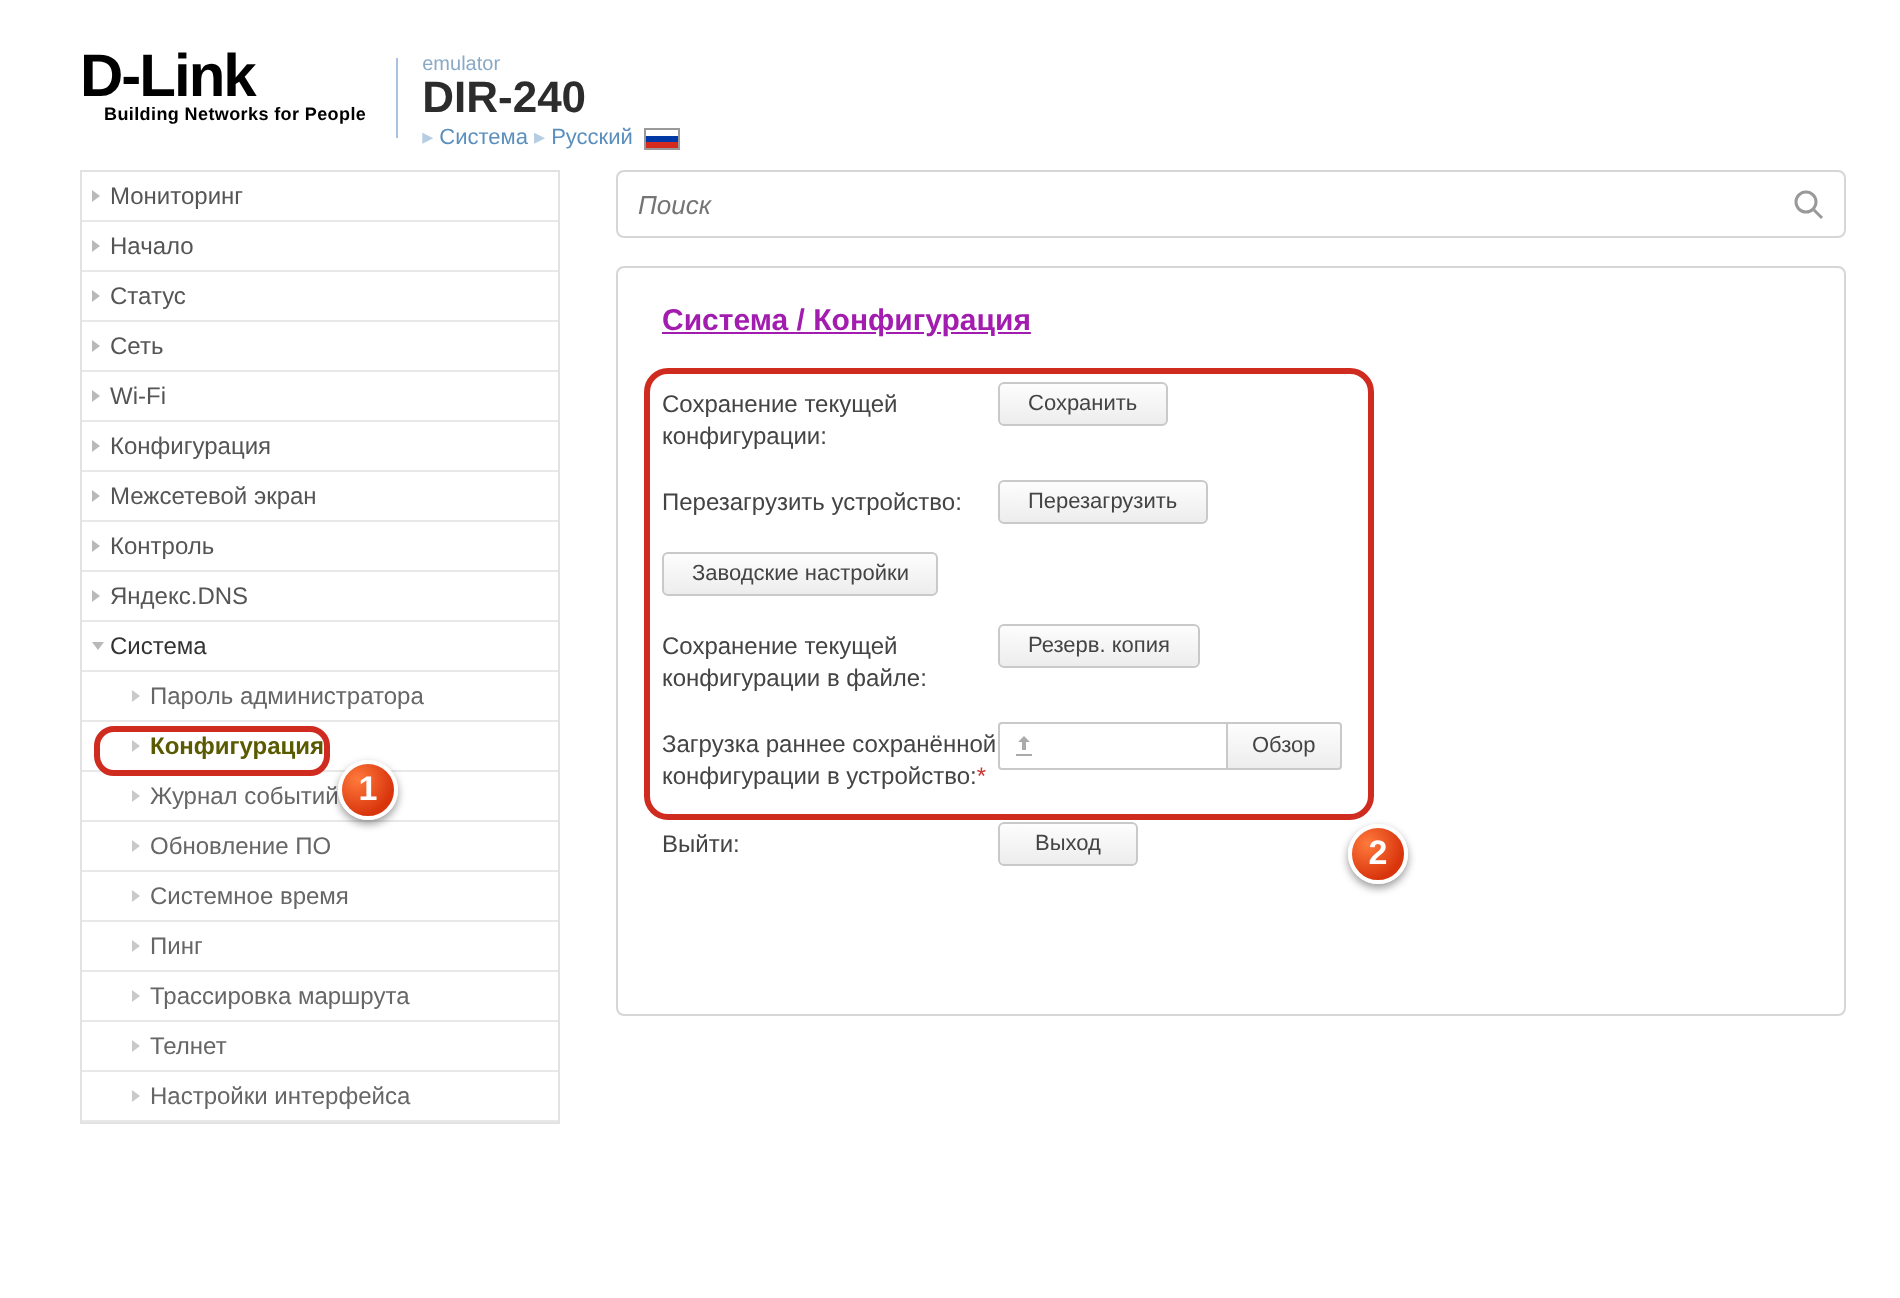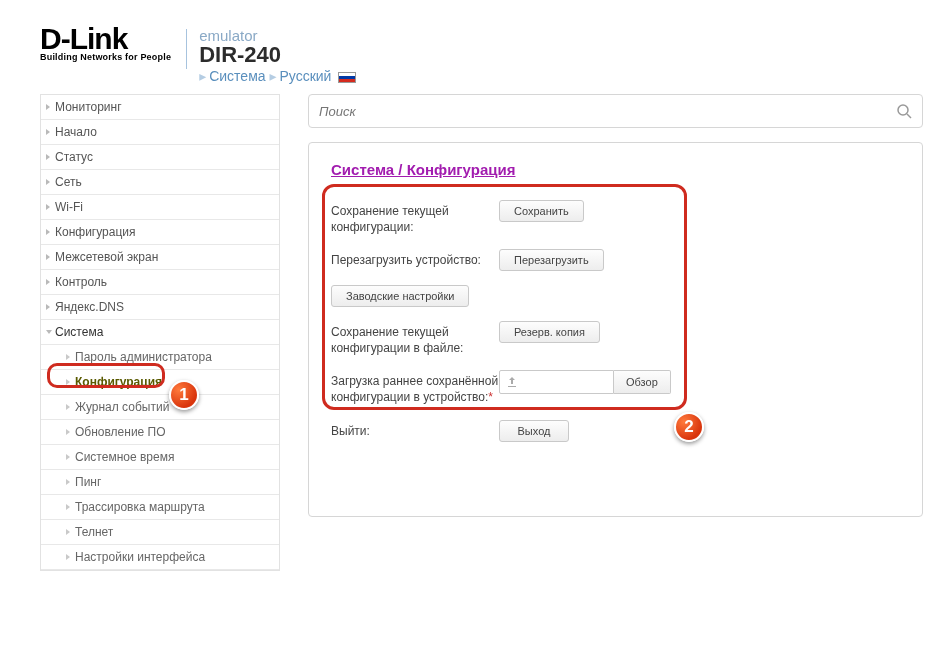--- a/index.html
+++ b/index.html
@@ -21,40 +21,41 @@
     font-weight: 900;
     letter-spacing: -1px;
     color: #000;
     line-height: 0.9;
   }
   .logo-tag {
     font-size: 9px;
     font-weight: bold;
     color: #000;
     letter-spacing: 0.2px;
+    margin-left: 12px;
   }
   .vr {
     width: 1px;
     height: 40px;
     background: #a7c3de;
     margin: 4px 12px 0 0;
   }
   .model-block { margin-top: 2px; }
   .emu {
-    font-size: 15px;
+    font-size: 10px;
     color: #8aa9c6;
   }
   .model {
     font-size: 22px;
     font-weight: bold;
     color: #2c2c2c;
     line-height: 1;
   }
   .crumbs {
-    font-size: 14px;
+    font-size: 11px;
     color: #5a8fbd;
     margin-top: 2px;
   }
   .crumbs .sep { color: #b5cde3; margin-right: 3px; }
   .flag {
     display: inline-block;
     width: 18px; height: 11px;
     vertical-align: middle;
     margin-left: 3px;
     background: linear-gradient(to bottom, #fff 0 33%, #0039a6 33% 66%, #d52b1e 66% 100%);

